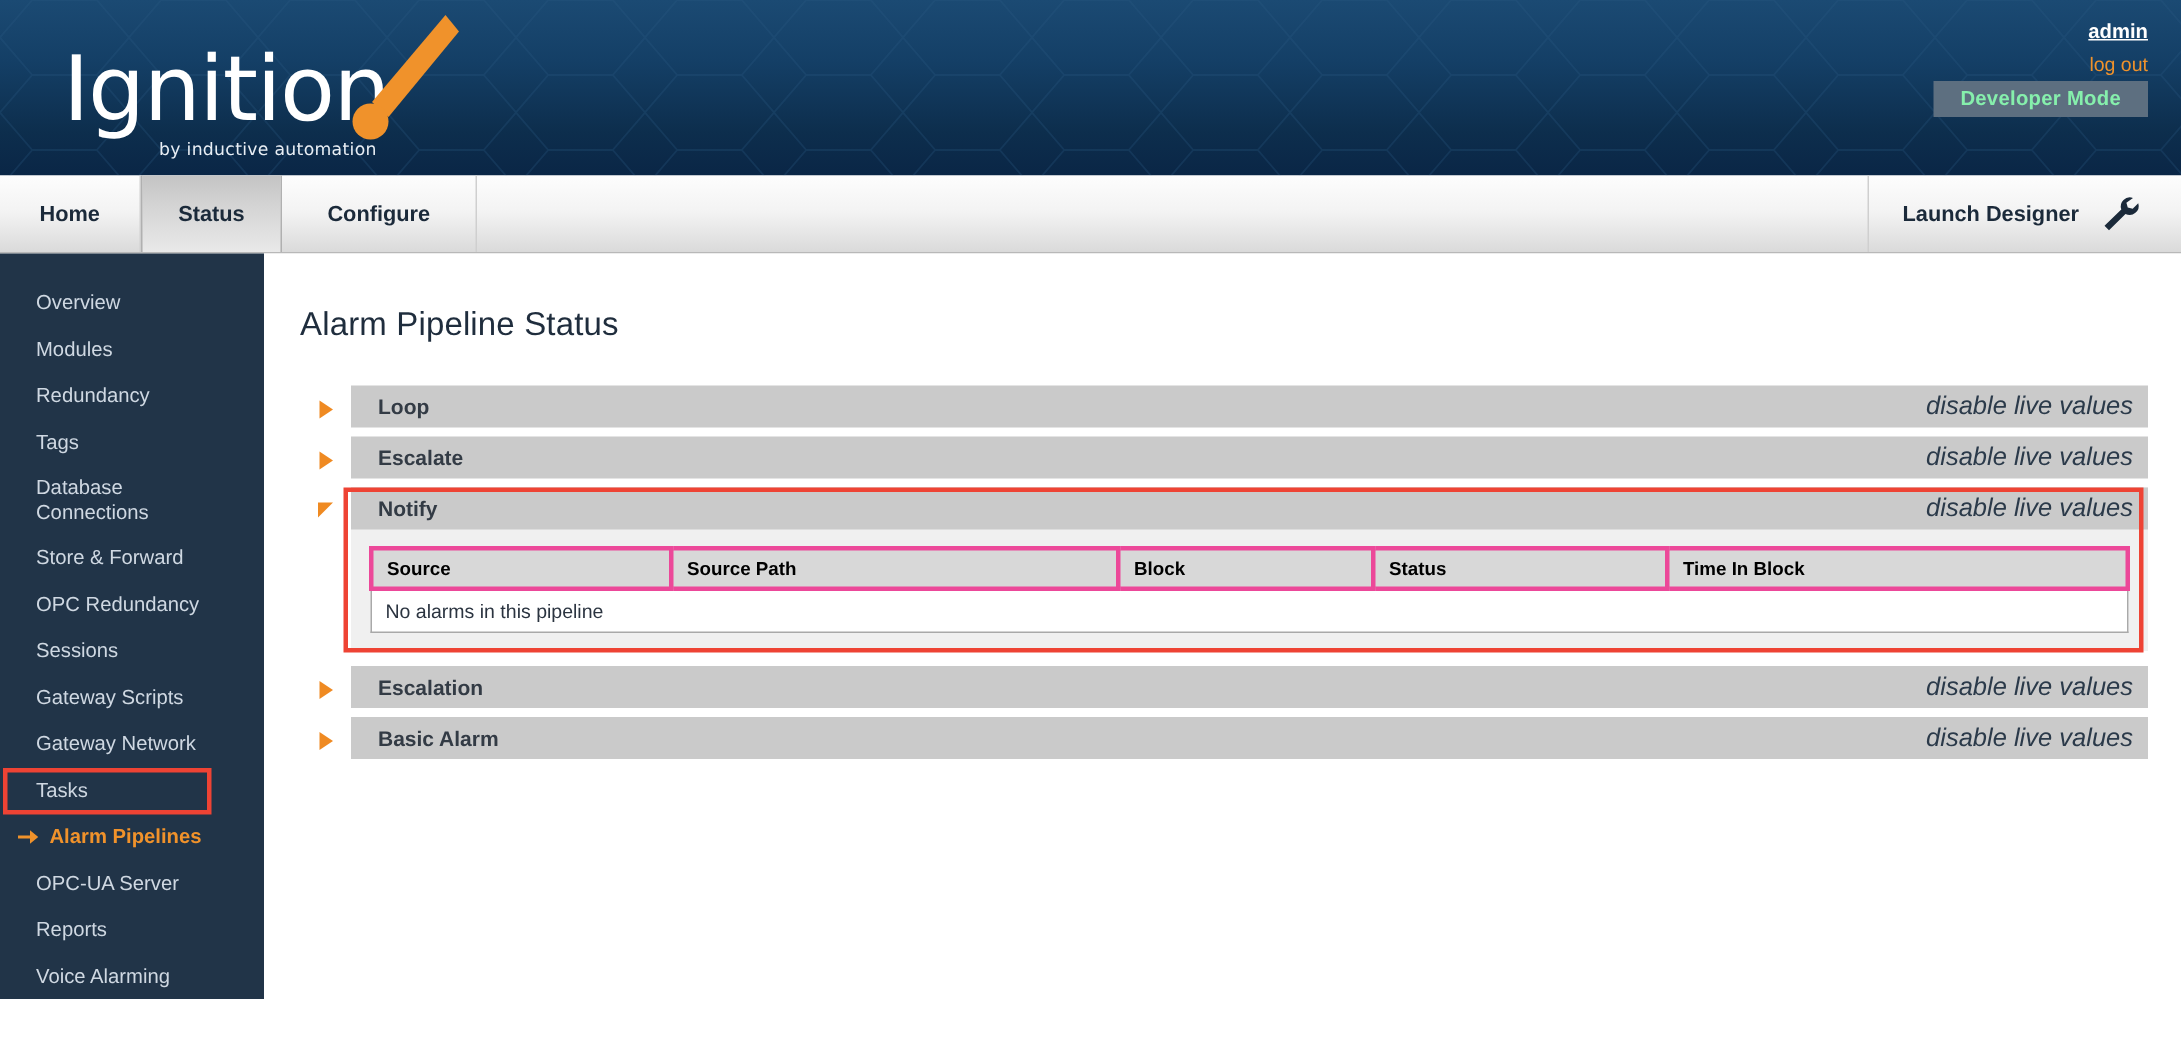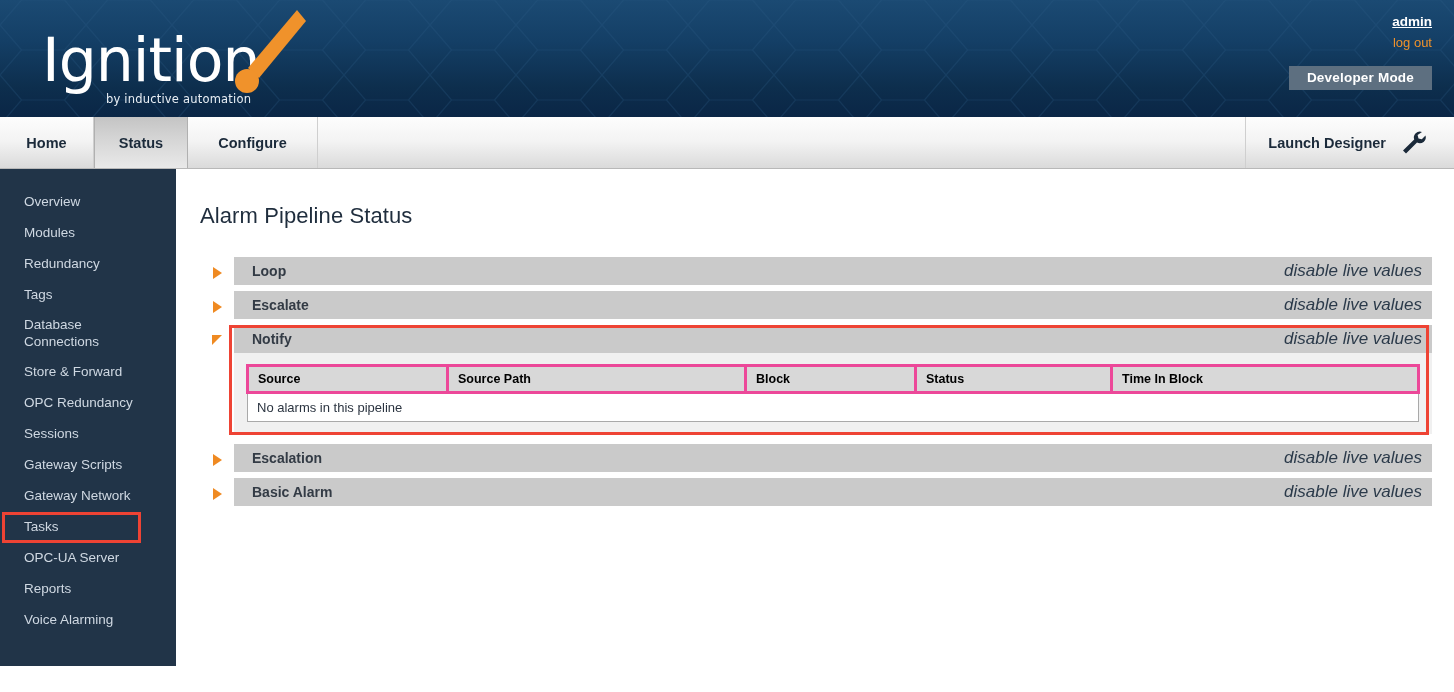--- a/index.html
+++ b/index.html
@@ -46,22 +46,22 @@
   }
   .user-name {
     font-size: 13.5px; font-weight: bold; color: #ffffff;
     text-decoration: underline; cursor: pointer; display: inline-block;
   }
   .logout-link {
     display: block; margin-top: 5px;
     font-size: 13px; color: #f0922b; cursor: pointer;
   }
   .dev-mode {
-    display: inline-block; margin-top: 16px;
-    background: #5d6f80; color: #ffffff;
+    display: inline-block; margin-top: 4px;
+    background: #5d6f80; color: #86efac;
     font-size: 13.5px; font-weight: bold;
     padding: 4px 18px 5px 18px;
     letter-spacing: .2px;
   }
 
   
   .navbar {
     position: relative;
     width: 1454px; height: 52px;
     background: linear-gradient(to bottom, #fdfdfd 0%, #f3f3f3 48%, #dadada 100%);
@@ -247,20 +247,26 @@
     <div class="side-item"><span>Tags</span></div>
     <div class="side-item two-line">
         <span style="display:block;max-width:100px">Database Connections</span>
       </div>
     <div class="side-item"><span>Store &amp; Forward</span></div>
     <div class="side-item"><span>OPC Redundancy</span></div>
     <div class="side-item"><span>Sessions</span></div>
     <div class="side-item"><span>Gateway Scripts</span></div>
     <div class="side-item"><span>Gateway Network</span></div>
     <div class="side-item"><span>Tasks</span></div>
+    <div class="side-item active">
+      <svg width="14" height="12" viewBox="0 0 14 12">
+        <path d="M0 5 h8 V1.5 L13.5 6 L8 10.5 V7 H0 Z" fill="#f0922b"></path>
+      </svg>
+      <span>Alarm Pipelines</span>
+    </div>
     <div class="side-item"><span>OPC-UA Server</span></div>
     <div class="side-item"><span>Reports</span></div>
     <div class="side-item"><span>Voice Alarming</span></div>
   </div>
   <div class="side-highlight"></div>
 
   <div class="main">
     <div class="page-title">Alarm Pipeline Status</div>
 
     <div class="pipe-row">

